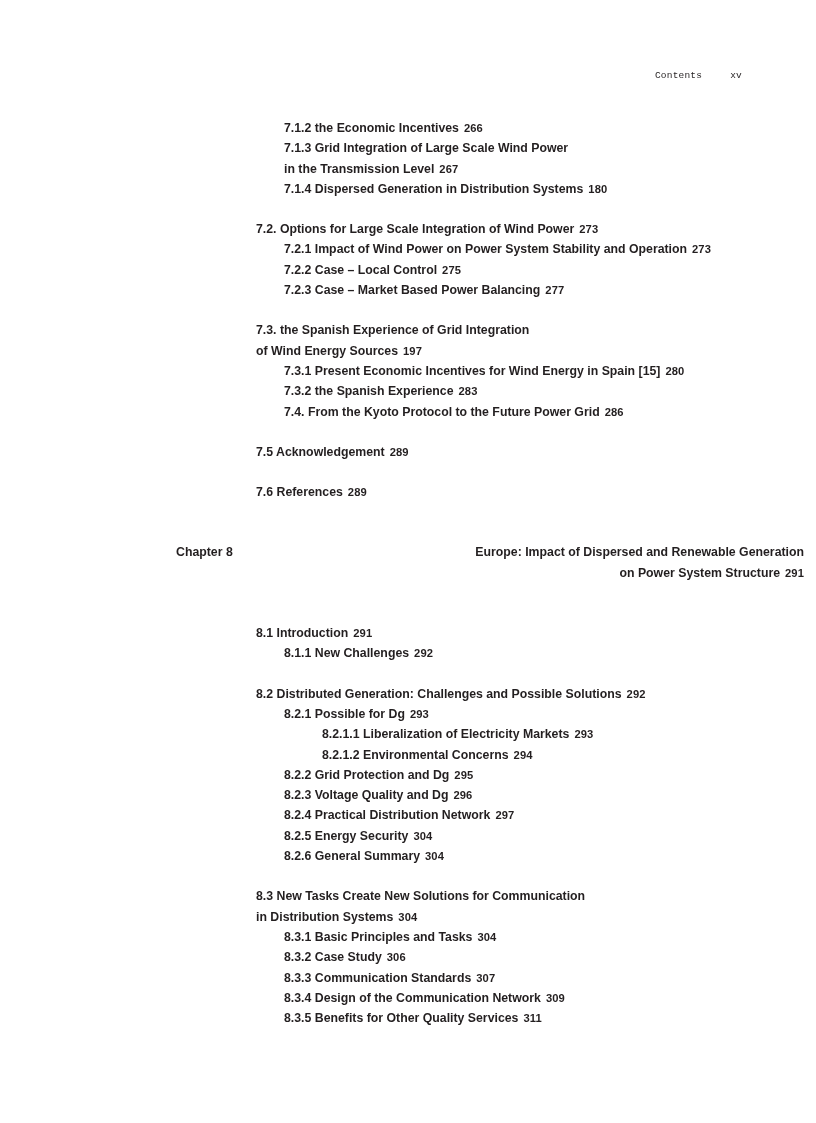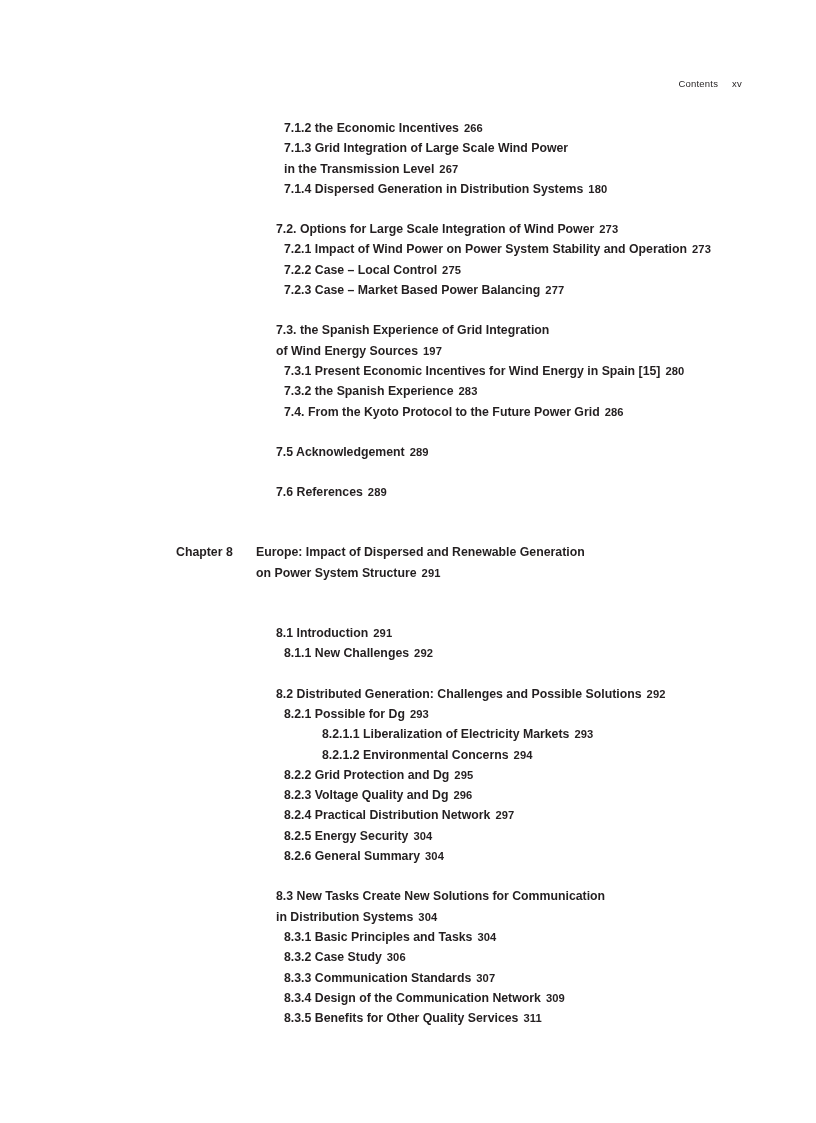--- a/index.html
+++ b/index.html
@@ -15,46 +15,47 @@
     color: #231f20;
     -webkit-font-smoothing: antialiased;
   }
   .page {
     position: absolute;
     inset: 0;
   }
   
   .runhead {
     position: absolute;
-    top: 78px;
+    top: 70px;
     right: 74px;
     font-size: 9.5px;
     letter-spacing: 0.2px;
     color: #231f20;
     display: flex;
-    gap: 14px;
+    gap: 28px;
     align-items: baseline;
+    font-family: Liberation Mono, monospace;
   }
   .runhead .folio { }
 
   
   .toc {
     position: absolute;
     top: 118px;
     left: 0;
     right: 12px;
     font-weight: bold;
   }
   .row {
     position: relative;
     font-size: 12.3px;
     line-height: 20.3px;
     white-space: nowrap;
   }
-  .lvl-1 { padding-left: 256px; margin-left: 20px; }
+  .lvl-1 { padding-left: 256px; }
   .lvl-2 { padding-left: 284px; }
   .lvl-3 { padding-left: 322px; }
   .gap-m { height: 20px; }
   .gap-chap { height: 40px; }
   .pg {
     font-size: 11.2px;
     letter-spacing: 0.1px;
   }
   .sp { display: inline-block; width: 5px; }
 
@@ -66,20 +67,21 @@
     left: 176px;
     top: 0;
     font-size: 12.3px;
     line-height: 20.3px;
     white-space: nowrap;
   }
   .chapter-lines {
     padding-left: 256px;
     font-size: 12.3px;
     line-height: 20.3px;
+    text-align: right;
   }
   .chapter-lines div { white-space: nowrap; }
 </style>
 </head>
 <body>
 
 <div class="page">
 
   <div class="runhead">
     <span>Contents</span>

